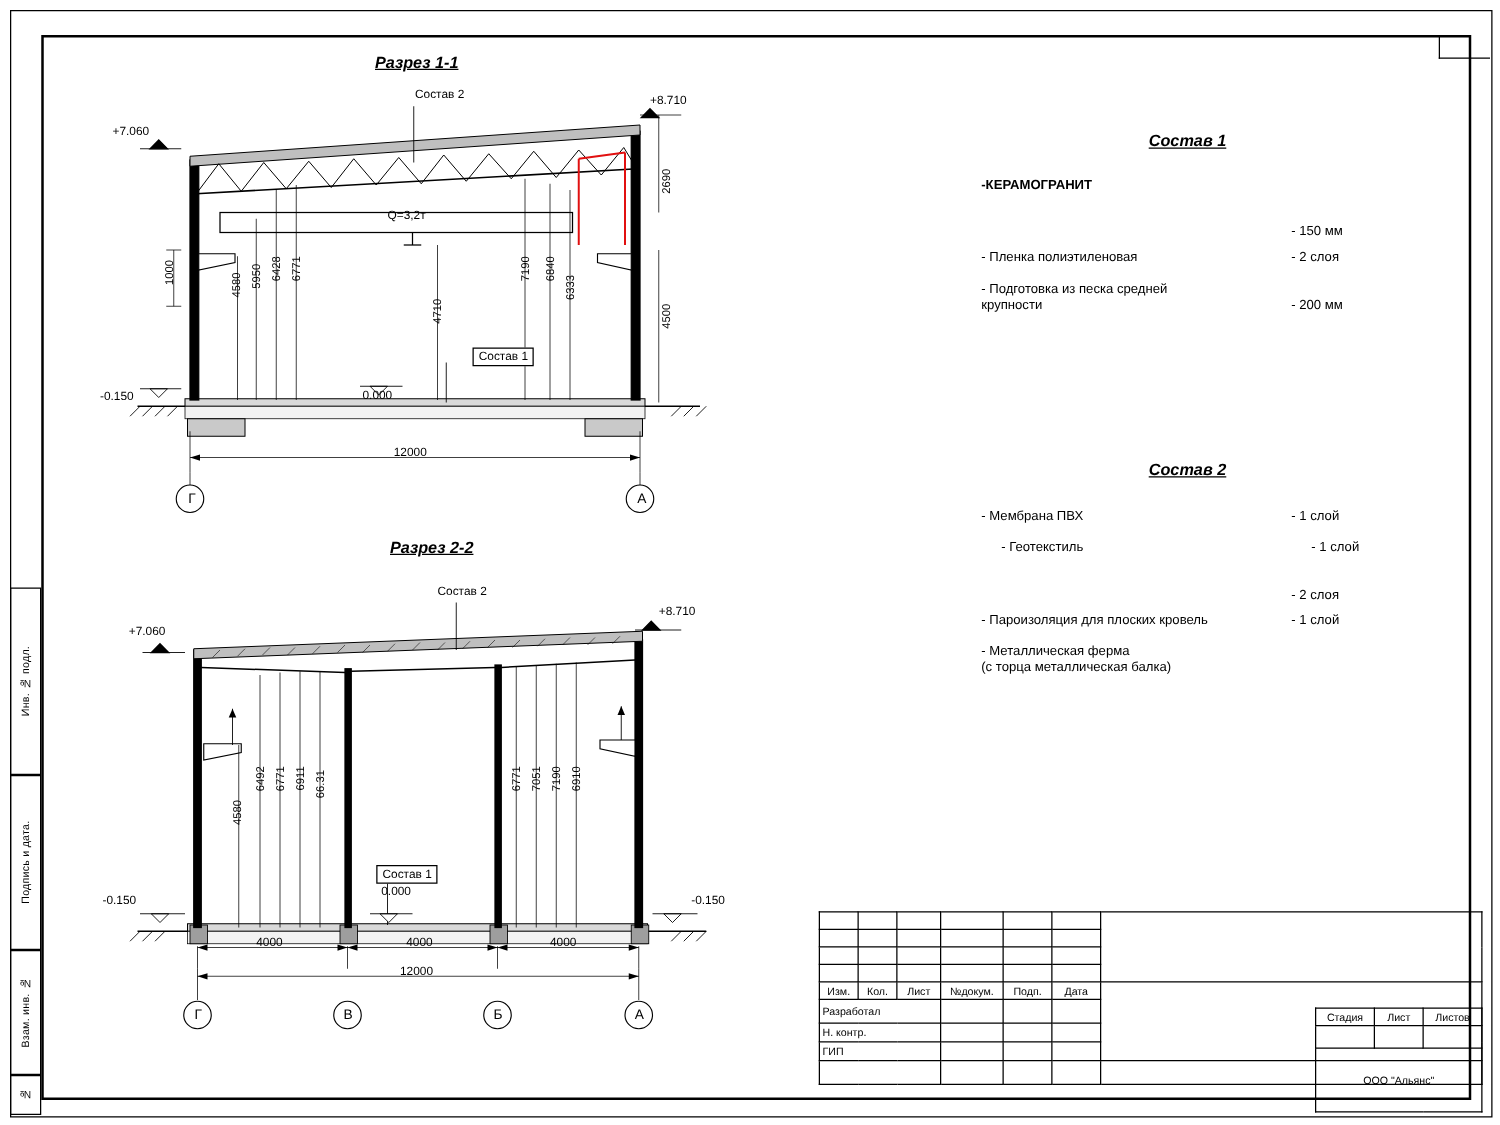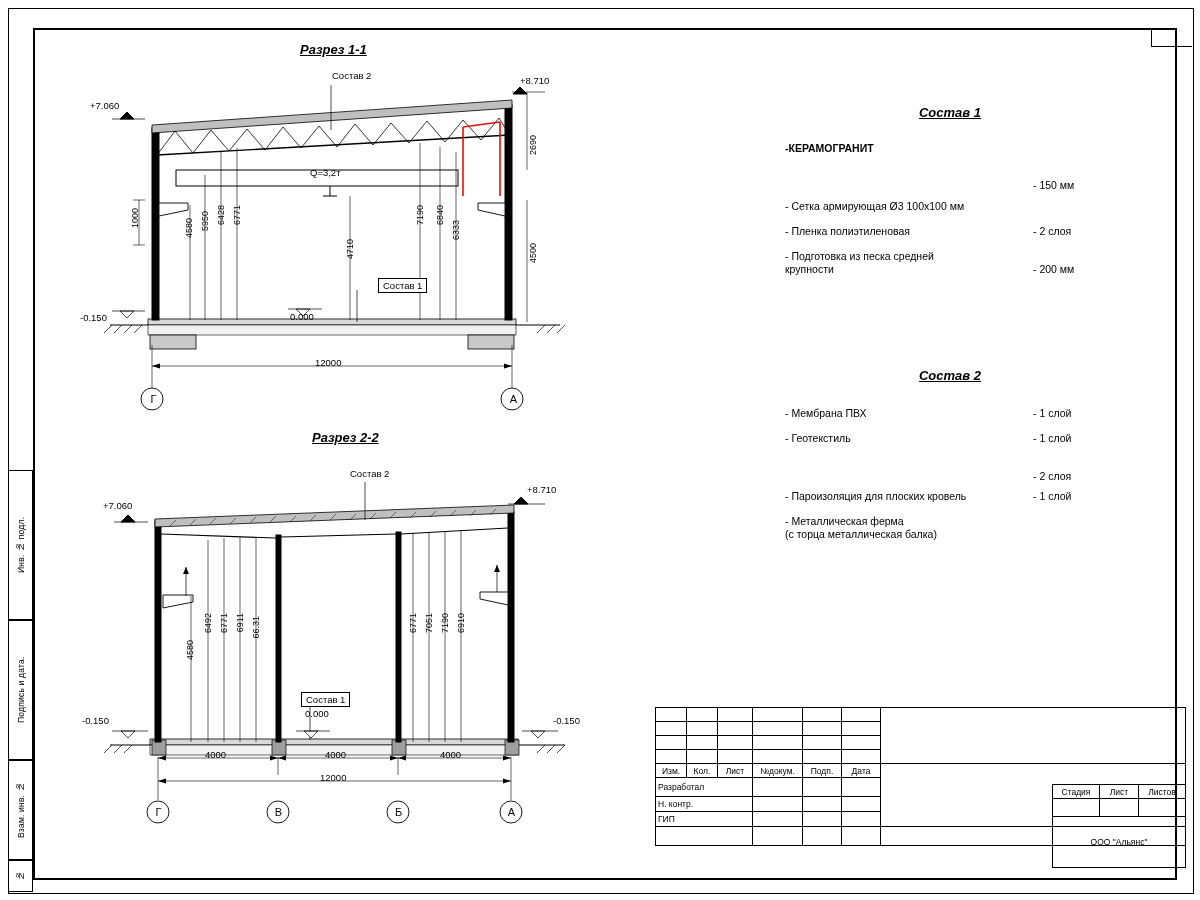--- a/index.html
+++ b/index.html
@@ -15,21 +15,21 @@
   .corner-clip{position:absolute;right:8px;top:28px;width:40px;height:18px;border-left:1px solid #000;border-bottom:1px solid #000;}
   svg{position:absolute;left:0;top:0;overflow:visible;}
   .lbl{position:absolute;font-size:9.5px;white-space:nowrap;}
   .sec-title{position:absolute;font-style:italic;font-weight:bold;font-size:13px;text-decoration:underline;white-space:nowrap;}
   .vert{writing-mode:vertical-rl;transform:rotate(180deg);font-size:9px;}
   .spec{position:absolute;}
   .spec-title{font-style:italic;font-weight:bold;font-size:13px;text-decoration:underline;}
   .spec-row{position:relative;font-size:10.5px;line-height:13px;}
   .spec-val{position:absolute;left:248px;top:0;font-size:10.5px;}
   .stamp{position:absolute;}
-  .stamp table{border-collapse:collapse;}
+  .stamp table{border-collapse:collapse;margin-top:22px;}
   .stamp td{border:1px solid #000;font-size:8.5px;padding:0 2px;vertical-align:middle;height:13px;}
   .c{text-align:center;}
   .big{font-size:11px;text-align:center;}
 </style>
 </head>
 <body>
 
 <div class="sheet">
 
   <div class="frame-outer"></div>
@@ -330,41 +330,37 @@
   <div class="spec" style="left:785px;top:105px;width:330px;">
     <div class="spec-title" style="text-align:center;margin-bottom:22px;">Состав 1</div>
     <div class="spec-row" style="height:24px;font-weight:bold;">
       <span style="white-space:pre-line;">-КЕРАМОГРАНИТ</span>
       <span class="spec-val"></span>
     </div>
     <div class="spec-row" style="height:34px;">
       <span class="spec-val" style="top:13px;">- 150 мм</span>
     </div>
     <div class="spec-row" style="height:25px;">
-      <span style="white-space:pre-line;">- Сетка армирующая Ø3 100х100 мм</span>
-      <span class="spec-val"></span>
-    </div>
-    <div class="spec-row" style="height:25px;">
       <span style="white-space:pre-line;">- Пленка полиэтиленовая</span>
       <span class="spec-val">-  2 слоя</span>
     </div>
     <div class="spec-row" style="height:34px;">
       <span style="white-space:pre-line;">- Подготовка из песка средней
   крупности</span>
       <span class="spec-val" style="top:13px;">- 200 мм</span>
     </div>
   </div>
 
   <div class="spec" style="left:785px;top:368px;width:330px;">
     <div class="spec-title" style="text-align:center;margin-bottom:24px;">Состав 2</div>
     <div class="spec-row" style="height:25px;">
       <span style="white-space:pre-line;">- Мембрана ПВХ</span>
       <span class="spec-val">- 1 слой</span>
     </div>
-    <div class="spec-row" style="height:25px;">
+    <div class="spec-row" style="height:25px;margin-left:16px;">
       <span style="white-space:pre-line;">- Геотекстиль</span>
       <span class="spec-val">- 1 слой</span>
     </div>
     <div class="spec-row" style="height:33px;">
       <span class="spec-val" style="top:13px;">- 2 слоя</span>
     </div>
     <div class="spec-row" style="height:25px;">
       <span style="white-space:pre-line;">- Пароизоляция для плоских кровель</span>
       <span class="spec-val">- 1 слой</span>
     </div>

